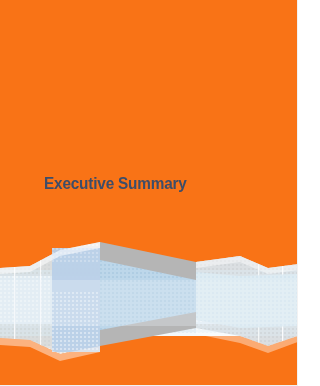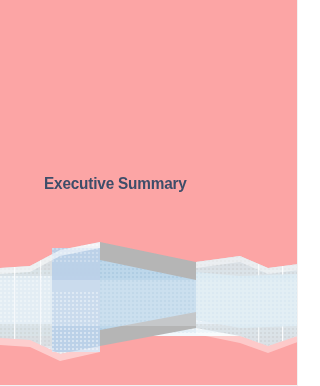--- a/index.html
+++ b/index.html
@@ -8,21 +8,21 @@
     padding: 0;
     background: #ffffff;
   }
   body {
     font-family: "Liberation Sans", sans-serif;
   }
   #page {
     position: relative;
     width: 298px;
     height: 386px;
-    background: #fca5a5;
+    background: #f97316;
     overflow: hidden;
     box-sizing: border-box;
     border-right: 1px solid #f2f2f2;
     border-bottom: 1px solid #f2f2f2;
   }
   
   #title-block {
     position: absolute;
     left: 44px;
     top: 173px;

